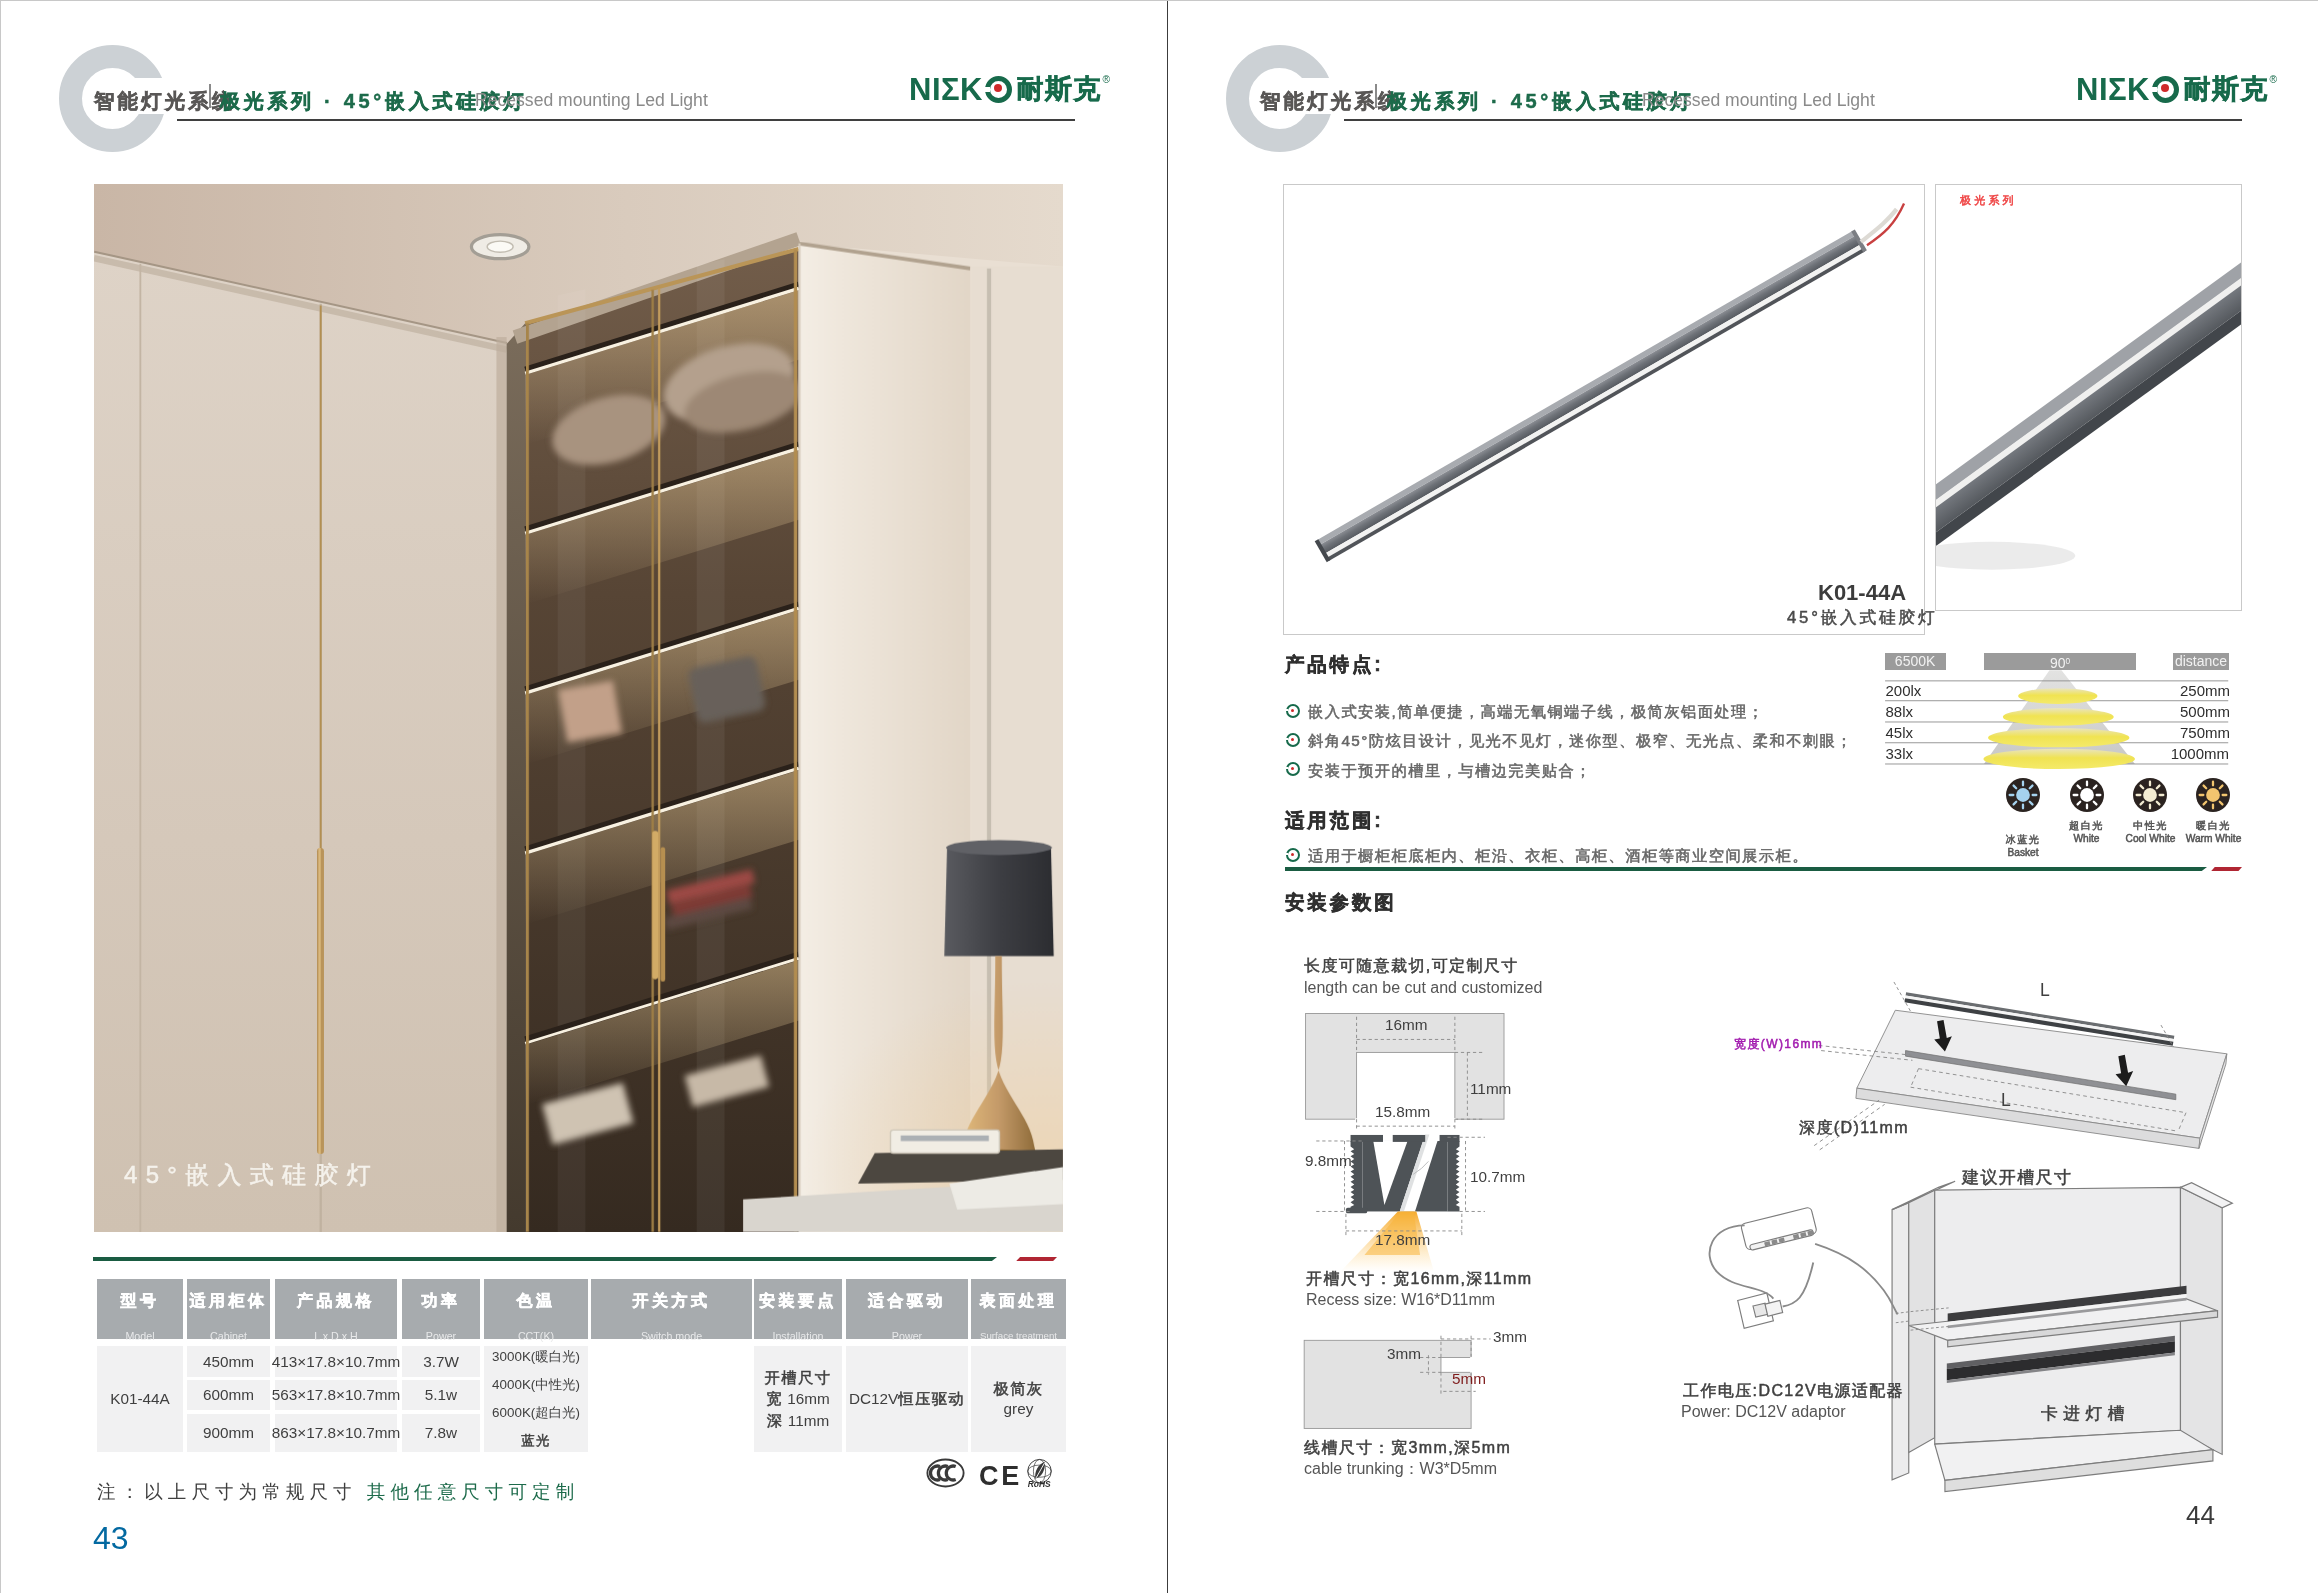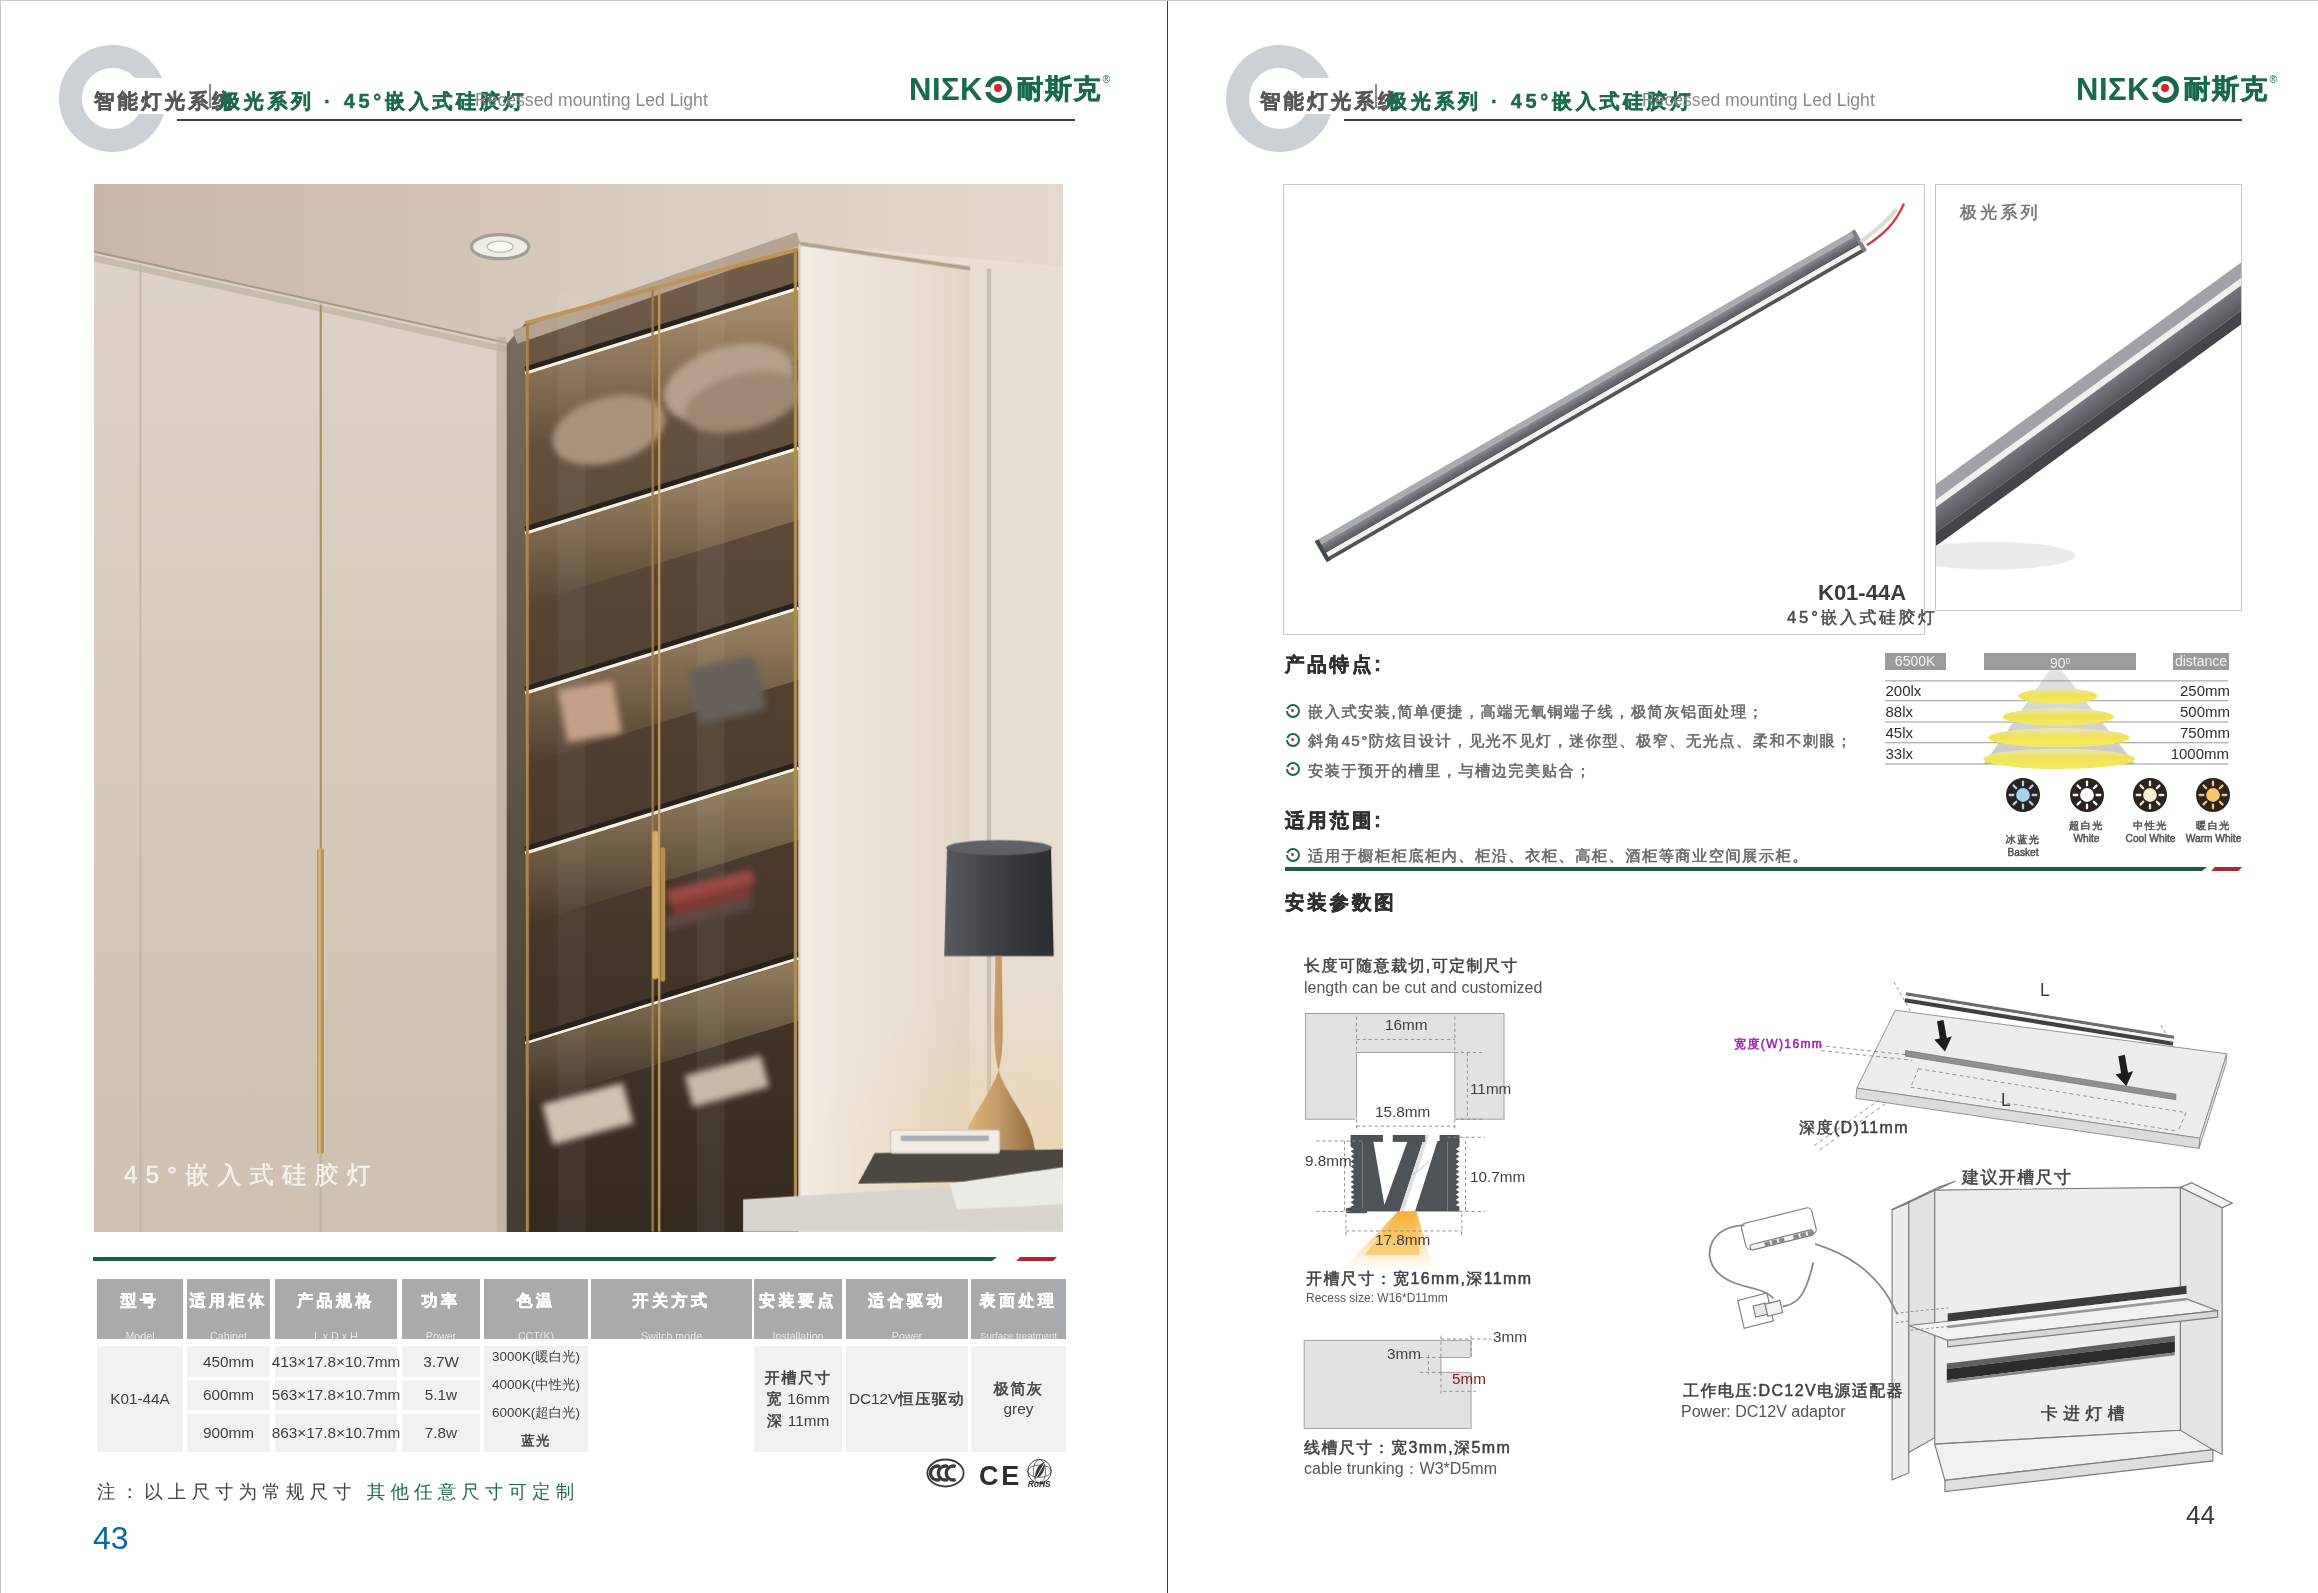--- a/index.html
+++ b/index.html
@@ -408,21 +408,21 @@
   <rect x="-470" y="-57" width="940" height="28" fill="#9fa2a7"></rect>
   <rect x="-470" y="-30" width="940" height="13" fill="#f0f0ef"></rect>
   <rect x="-470" y="-17" width="940" height="44" fill="url(#gProf)"></rect>
   <rect x="-470" y="27" width="940" height="24" fill="#42464b"></rect>
 </g>
 
 <ellipse cx="120" cy="800" rx="180" ry="30" fill="#d8d8d8" opacity="0.5"></ellipse>
 </svg>
 </div>
 
-<div class="abs cn" style="left:1959px;top:200px;font-size:17px;letter-spacing:3.2px;color:#737373">极光系列</div>
+<div class="abs cn" style="left:1959px;top:192px;font-size:11px;letter-spacing:3.2px;color:#ef4444">极光系列</div>
 
 <div class="abs cn" style="left:1284px;top:650px;font-size:19.5px;letter-spacing:2.8px;font-weight:bold;color:#2f2f2f">产品特点:</div>
 
 <div class="abs" style="left:1285px;top:703px;width:14px;height:14px;border-radius:50%;border:2.8px solid #176a4b;box-sizing:border-box">
       <span style="position:absolute;left:2.8px;top:2.8px;width:3.2px;height:3.2px;border-radius:50%;background:#cf2a2a"></span>
       <span style="position:absolute;left:-2.8px;top:3.2px;width:2.3px;height:2.3px;background:#fff"></span>
     </div>
 <div class="abs cn" style="left:1307px;top:701px;font-size:15.3px;color:#666">嵌入式安装,简单便捷，高端无氧铜端子线，极简灰铝面处理；</div>
 
 <div class="abs" style="left:1285px;top:732px;width:14px;height:14px;border-radius:50%;border:2.8px solid #176a4b;box-sizing:border-box">
@@ -772,21 +772,21 @@
 
 <div class="abs" style="left:1374px;top:1102px;font-size:15.3px;color:#3f3f3f">15.8mm</div>
 
 <div class="abs" style="left:1304px;top:1151px;font-size:15.3px;color:#3f3f3f">9.8mm</div>
 
 <div class="abs" style="left:1469px;top:1167px;font-size:15.3px;color:#3f3f3f">10.7mm</div>
 
 <div class="abs" style="left:1374px;top:1230px;font-size:15.3px;color:#3f3f3f">17.8mm</div>
 
 <div class="abs cn" style="left:1305px;top:1268px;font-size:16px;color:#3f3f3f">开槽尺寸：宽16mm,深11mm</div>
-<div class="abs" style="left:1305px;top:1290px;font-size:12px;color:#555">Recess size: W16*D11mm</div>
+<div class="abs" style="left:1305px;top:1290px;font-size:16px;color:#555">Recess size: W16*D11mm</div>
 
 <div class="abs" style="left:1492px;top:1327px;font-size:15.3px;color:#3f3f3f">3mm</div>
 
 <div class="abs" style="left:1386px;top:1344px;font-size:15.3px;color:#3f3f3f">3mm</div>
 
 <div class="abs" style="left:1451px;top:1369px;font-size:15.3px;color:#7f1d1d">5mm</div>
 
 <div class="abs cn" style="left:1303px;top:1437px;font-size:16px;color:#3f3f3f">线槽尺寸：宽3mm,深5mm</div>
 <div class="abs" style="left:1303px;top:1458px;font-size:16px;color:#555">cable trunking：W3*D5mm</div>
 

